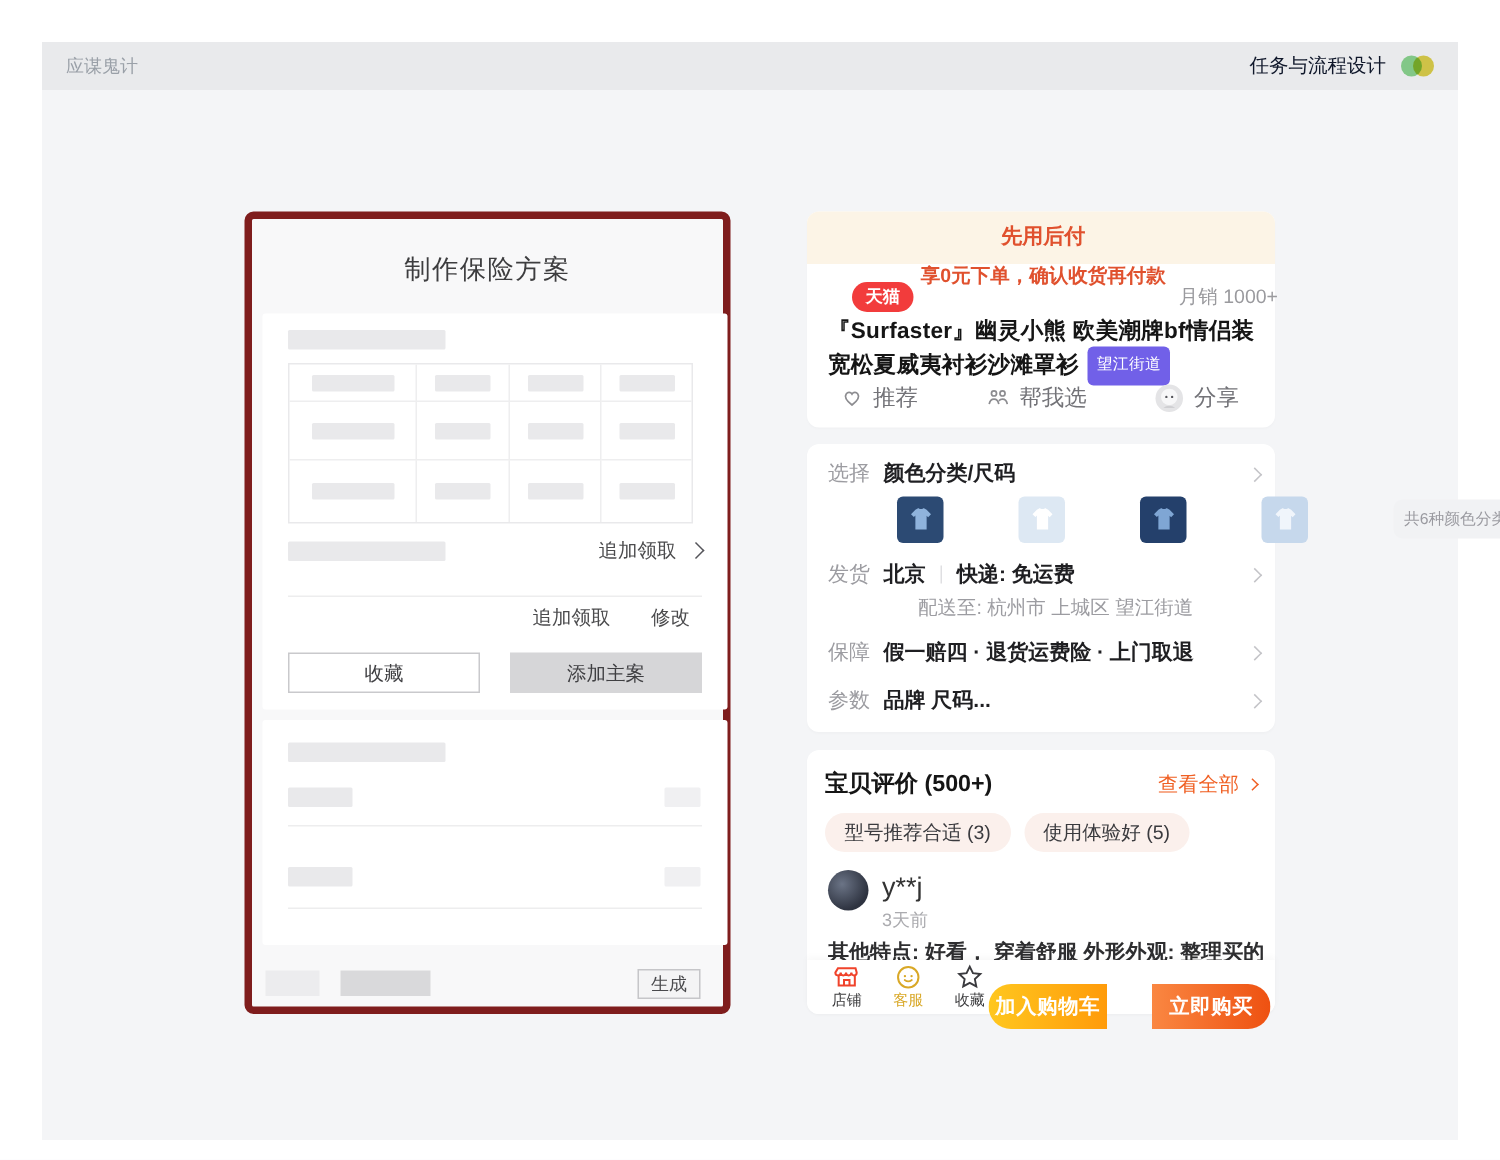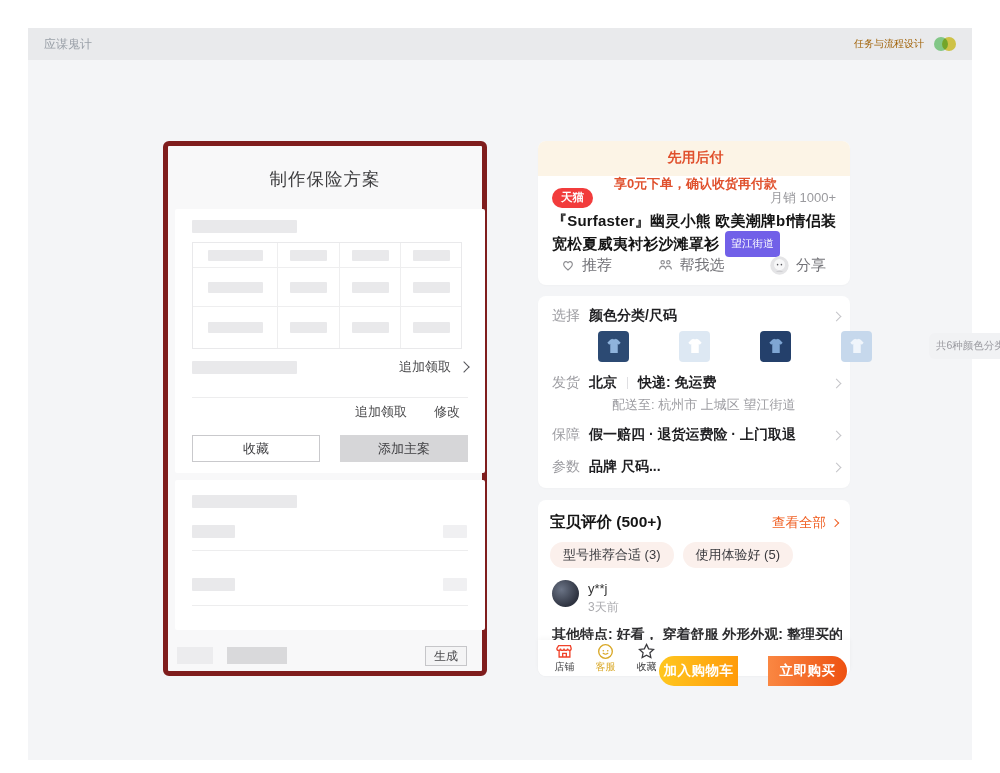--- a/index.html
+++ b/index.html
@@ -7,21 +7,21 @@
   body { font-family:"Liberation Sans","DejaVu Sans",sans-serif; background:#fff; }
   .page { position:relative; width:1000px; height:773px; background:#fff; overflow:hidden; }
   .abs { position:absolute; }
 
   
   .main-bg { left:28px; top:60px; width:944px; height:700px; background:var(--body_bg,#f4f5f7); }
   .topbar { left:28px; top:28px; width:944px; height:32px; background:var(--topbar_bg,#e9eaec);
             display:flex; align-items:center; justify-content:space-between; padding:0 16px; }
   .topbar-left { font-size:12px; color:#9aa0a8; }
   .topbar-right { display:flex; align-items:center; gap:10px; }
-  .topbar-mode { font-size:10px; color:#a16207; }
+  .topbar-mode { font-size:13px; color:#0f172a; }
   .toggle-dots { display:flex; align-items:center; }
   .dot { width:14px; height:14px; border-radius:50%; }
   .dot-green { background:var(--toggle_green,#82c787); }
   .dot-yellow { background:var(--toggle_yellow,#e2d44c); margin-left:-6px; mix-blend-mode:multiply; }
 
   
   .wire-card { left:163px; top:141px; width:324px; height:535px; background:#f8f8f9;
                border:5px solid #7f1d1d; border-radius:6px; }
   .wire-title { top:21px; left:0; width:100%; text-align:center; font-size:17.5px; color:#3d3d3f;
                 font-weight:500; letter-spacing:1px; }
@@ -58,21 +58,21 @@
   .gen-btn { right:25px; top:0; width:42px; height:20px; background:#f4f4f5; border:1px solid #c6c6c9;
              font-size:12px; color:#4a4a4d; display:flex; align-items:center; justify-content:center; cursor:pointer; }
 
   
   .rcard { left:538px; width:312px; background:#fff; border-radius:8px; box-shadow:0 1px 2px rgba(0,0,0,.02); }
   .card-product { top:141px; height:144px; }
   .banner { left:0; top:0; width:312px; height:35px; background:var(--banner_bg,#fcf4e6);
             border-radius:8px 8px 0 0; display:flex; align-items:center; padding:0 12px 0 15px; gap:8px;flex-direction:column; }
   .banner-badge { font-size:14px; font-weight:700; color:var(--accent_red,#e0512e); }
   .banner-text { font-size:13px; font-weight:600; color:var(--accent_red,#e0512e); }
-  .badge-row { left:14px; top:47px; width:284px; height:19px; display:flex; align-items:center;
+  .badge-row { left:30px; top:47px; width:284px; height:19px; display:flex; align-items:center;
                justify-content:space-between; }
   .tmall-badge { background:var(--tmall_red,#f23c3c); color:#fff; font-size:11.5px; font-weight:700;
                  padding:2px 9px 3px; border-radius:10px; }
   .sales { font-size:13px; color:#9a9a9e; }
   .prod-title { left:14px; top:69px; width:290px; font-size:15px; font-weight:700; color:#151515;
                 line-height:21px; letter-spacing:.2px; }
   .new-badge { display:inline-block; background:var(--badge_purple,#7160e8); color:#fff; font-size:10.5px;
                font-weight:500; padding:2px 6px 3px; border-radius:4px; margin-left:6px; vertical-align:2px; }
   .action-row { left:0; top:112px; width:312px; height:24px; display:flex; align-items:center;
                 justify-content:space-between; padding:0 24px 0 22px; }
@@ -99,21 +99,21 @@
   .rev-title { font-size:15.5px; font-weight:700; color:#151515; }
   .view-all { display:flex; align-items:center; gap:6px; font-size:13.5px; color:var(--link_orange,#f06024);
               cursor:pointer; }
   .chev-orange { border-color:var(--link_orange,#f06024); width:6px; height:6px; }
   .tag-row { left:12px; top:42px; display:flex; gap:9px; }
   .tag-pill { background:var(--tag_pill_bg,#fbf0ec); color:#3a3a3e; font-size:13px; height:26px;
               display:flex; align-items:center; padding:0 13px; border-radius:14px; cursor:pointer; }
   .reviewer { left:14px; top:80px; display:flex; gap:9px; }
   .avatar { width:27px; height:27px; border-radius:50%;
             background:radial-gradient(circle at 35% 35%, #6b7486, #2e3340 70%); }
-  .rev-name { font-size:13px; color:#333; padding-top:1px; }
+  .rev-name { font-size:18px; color:#333; padding-top:1px; }
   .rev-time { font-size:12px; color:#ababaf; margin-top:3px; }
   .rev-text { left:14px; top:122px; width:290px; font-size:14px; font-weight:600; color:#2e2e30;
               white-space:nowrap; overflow:hidden; line-height:24px; }
 
   
   .bottombar { left:538px; top:640px; width:312px; height:36px; background:#fff; border-radius:0 0 8px 8px;
                box-shadow:0 -2px 5px rgba(0,0,0,.03); display:flex; align-items:center; }
   .bb-icons { display:flex; padding-left:6px; }
   .bb-item { width:41px; display:flex; flex-direction:column; align-items:center; gap:0; cursor:pointer; }
   .bb-label { font-size:10px; color:#3c3c3e; margin-top:-1px; }

